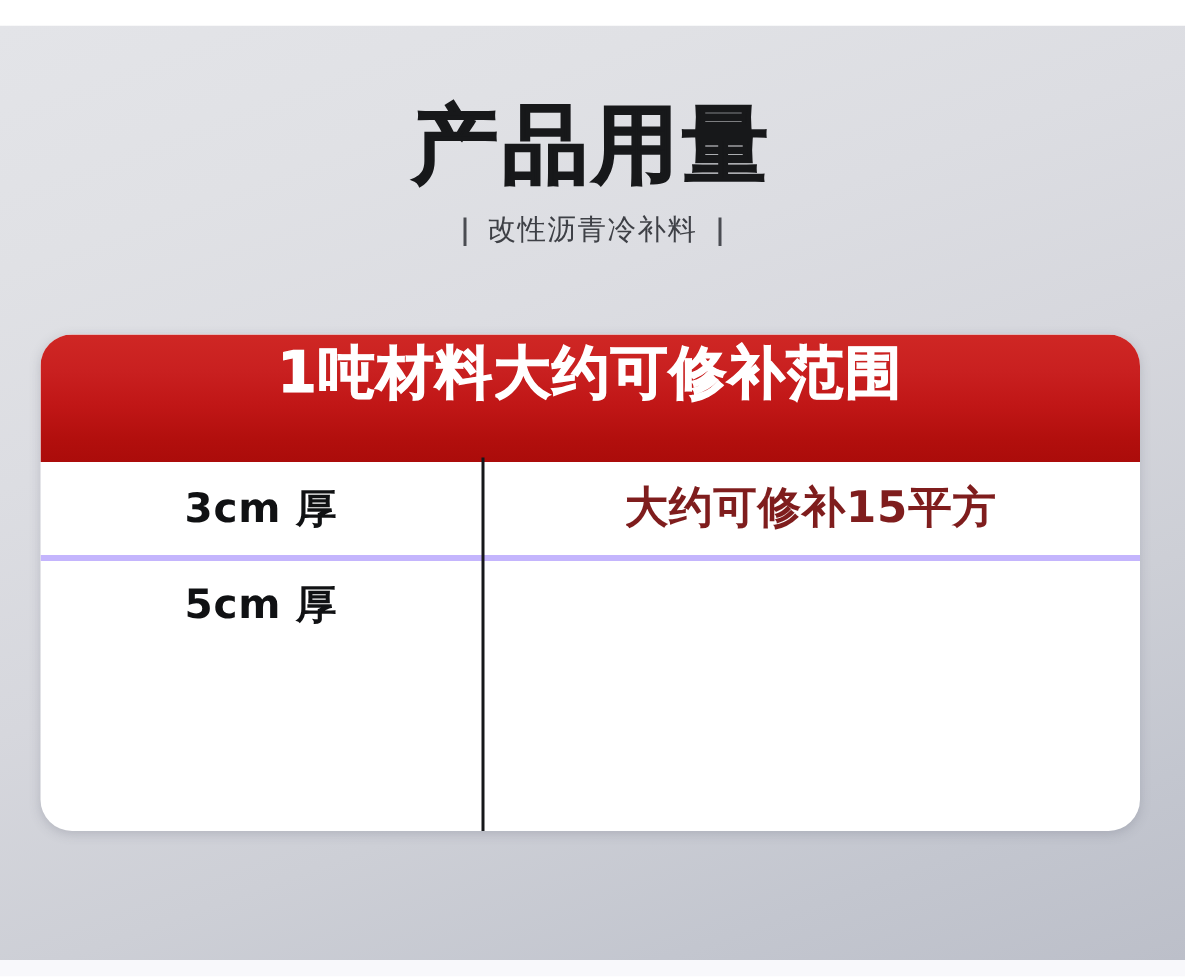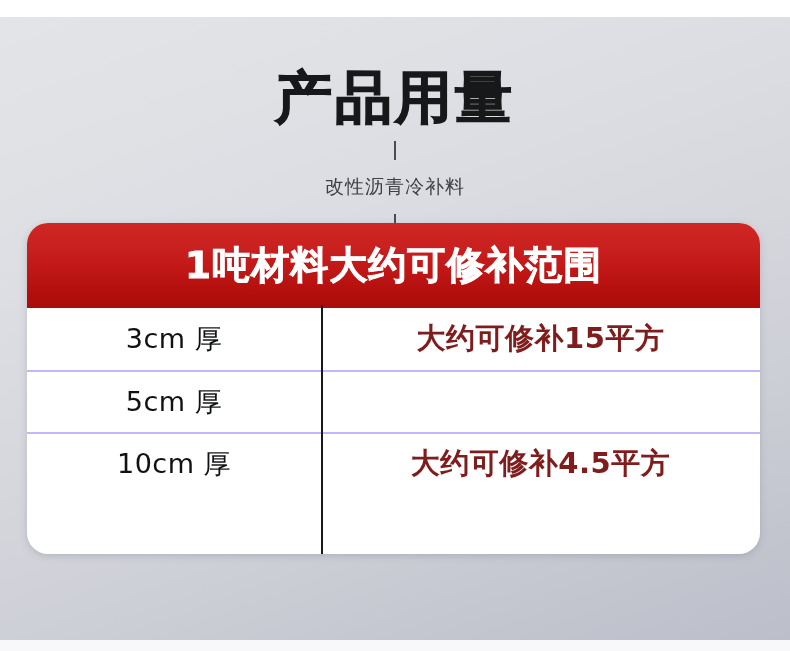--- a/index.html
+++ b/index.html
@@ -73,21 +73,20 @@
     margin-top: 9px;
     font-size: 19px;
     line-height: 26px;
     font-weight: 400;
     color: #3e4046;
     letter-spacing: 1px;
     display: flex;
     align-items: center;
     justify-content: center;
     gap: 14px;
-    flex-direction: column;
   }
   .heading-sub .bar {
     display: inline-block;
     width: 2px;
     height: 19px;
     background: #4a4c52;
   }
 
   
   .card {
@@ -105,21 +104,20 @@
   .card-banner {
     position: relative;
     height: 85px;
     background: linear-gradient(180deg,
       #cf2724 0%,
       #c92020 28%,
       #c01616 56%,
       #b20f0d 82%,
       #ab0c0a 100%);
     display: flex;
-    align-items: center;
     justify-content: center;
   }
   .card-banner-text {
     font-size: 38px;
     font-weight: 700;
     color: #ffffff;
     letter-spacing: 1px;
     font-family: "DejaVu Sans", "Liberation Sans", sans-serif;
     -webkit-text-stroke: 0.8px #ffffff;
   }
@@ -128,33 +126,33 @@
   .card-table {
     position: relative;
     height: 246px;
   }
   .table-row {
     display: flex;
     height: 62px;
     box-sizing: border-box;
   }
   .table-row.rule {
-    border-top: 2px solid #c4b5fd;
+    border-top: 4px solid #c4b5fd;
   }
   .cell {
     display: flex;
     align-items: center;
     justify-content: center;
     box-sizing: border-box;
   }
   .cell-thickness {
     width: 294px;
     font-size: 27px;
     color: #101113;
-    font-weight: 400;
+    font-weight: 700;
     font-family: "DejaVu Sans", "Liberation Sans", sans-serif;
     letter-spacing: 0.5px;
   }
   .cell-area {
     flex: 1;
     font-size: 29px;
     color: #7f1d1d;
     font-weight: 700;
     font-family: "DejaVu Sans", "Liberation Sans", sans-serif;
     letter-spacing: 0.5px;
@@ -209,22 +207,18 @@
       <div class="table-row">
         <div class="cell cell-thickness">3cm  厚</div>
         <div class="cell cell-area">大约可修补15平方</div>
       </div>
 
       <div class="table-row rule">
         <div class="cell cell-thickness">5cm  厚</div>
       </div>
 
 
-      <div class="table-row rule">
-        <div class="cell cell-thickness">10cm  厚</div>
-        <div class="cell cell-area">大约可修补4.5平方</div>
-      </div>
 
       <div class="table-divider"></div>
     </div>
 
   </div>
 </div>
 
 </body></html>

